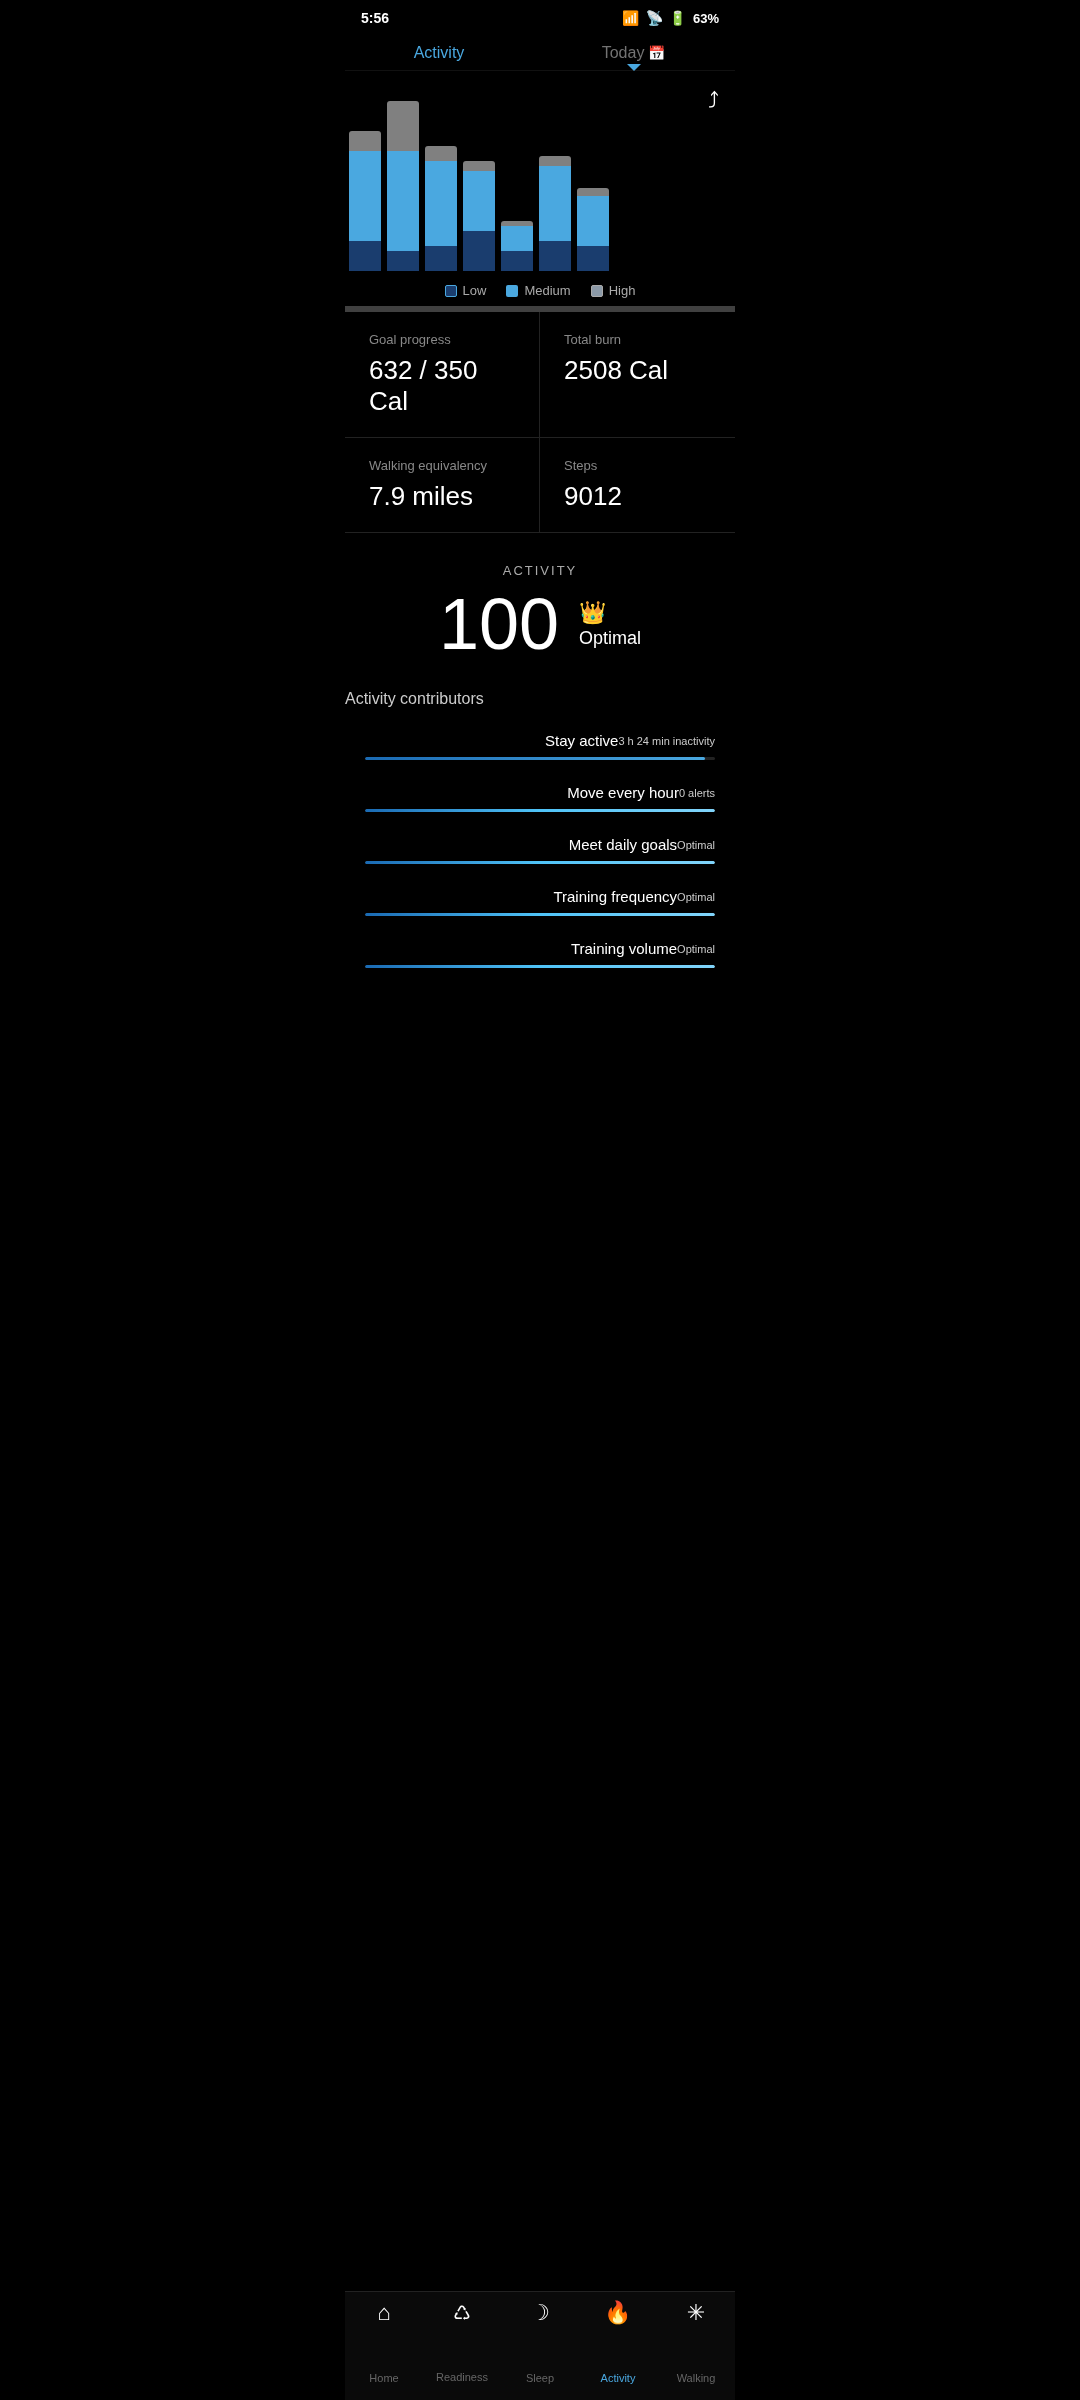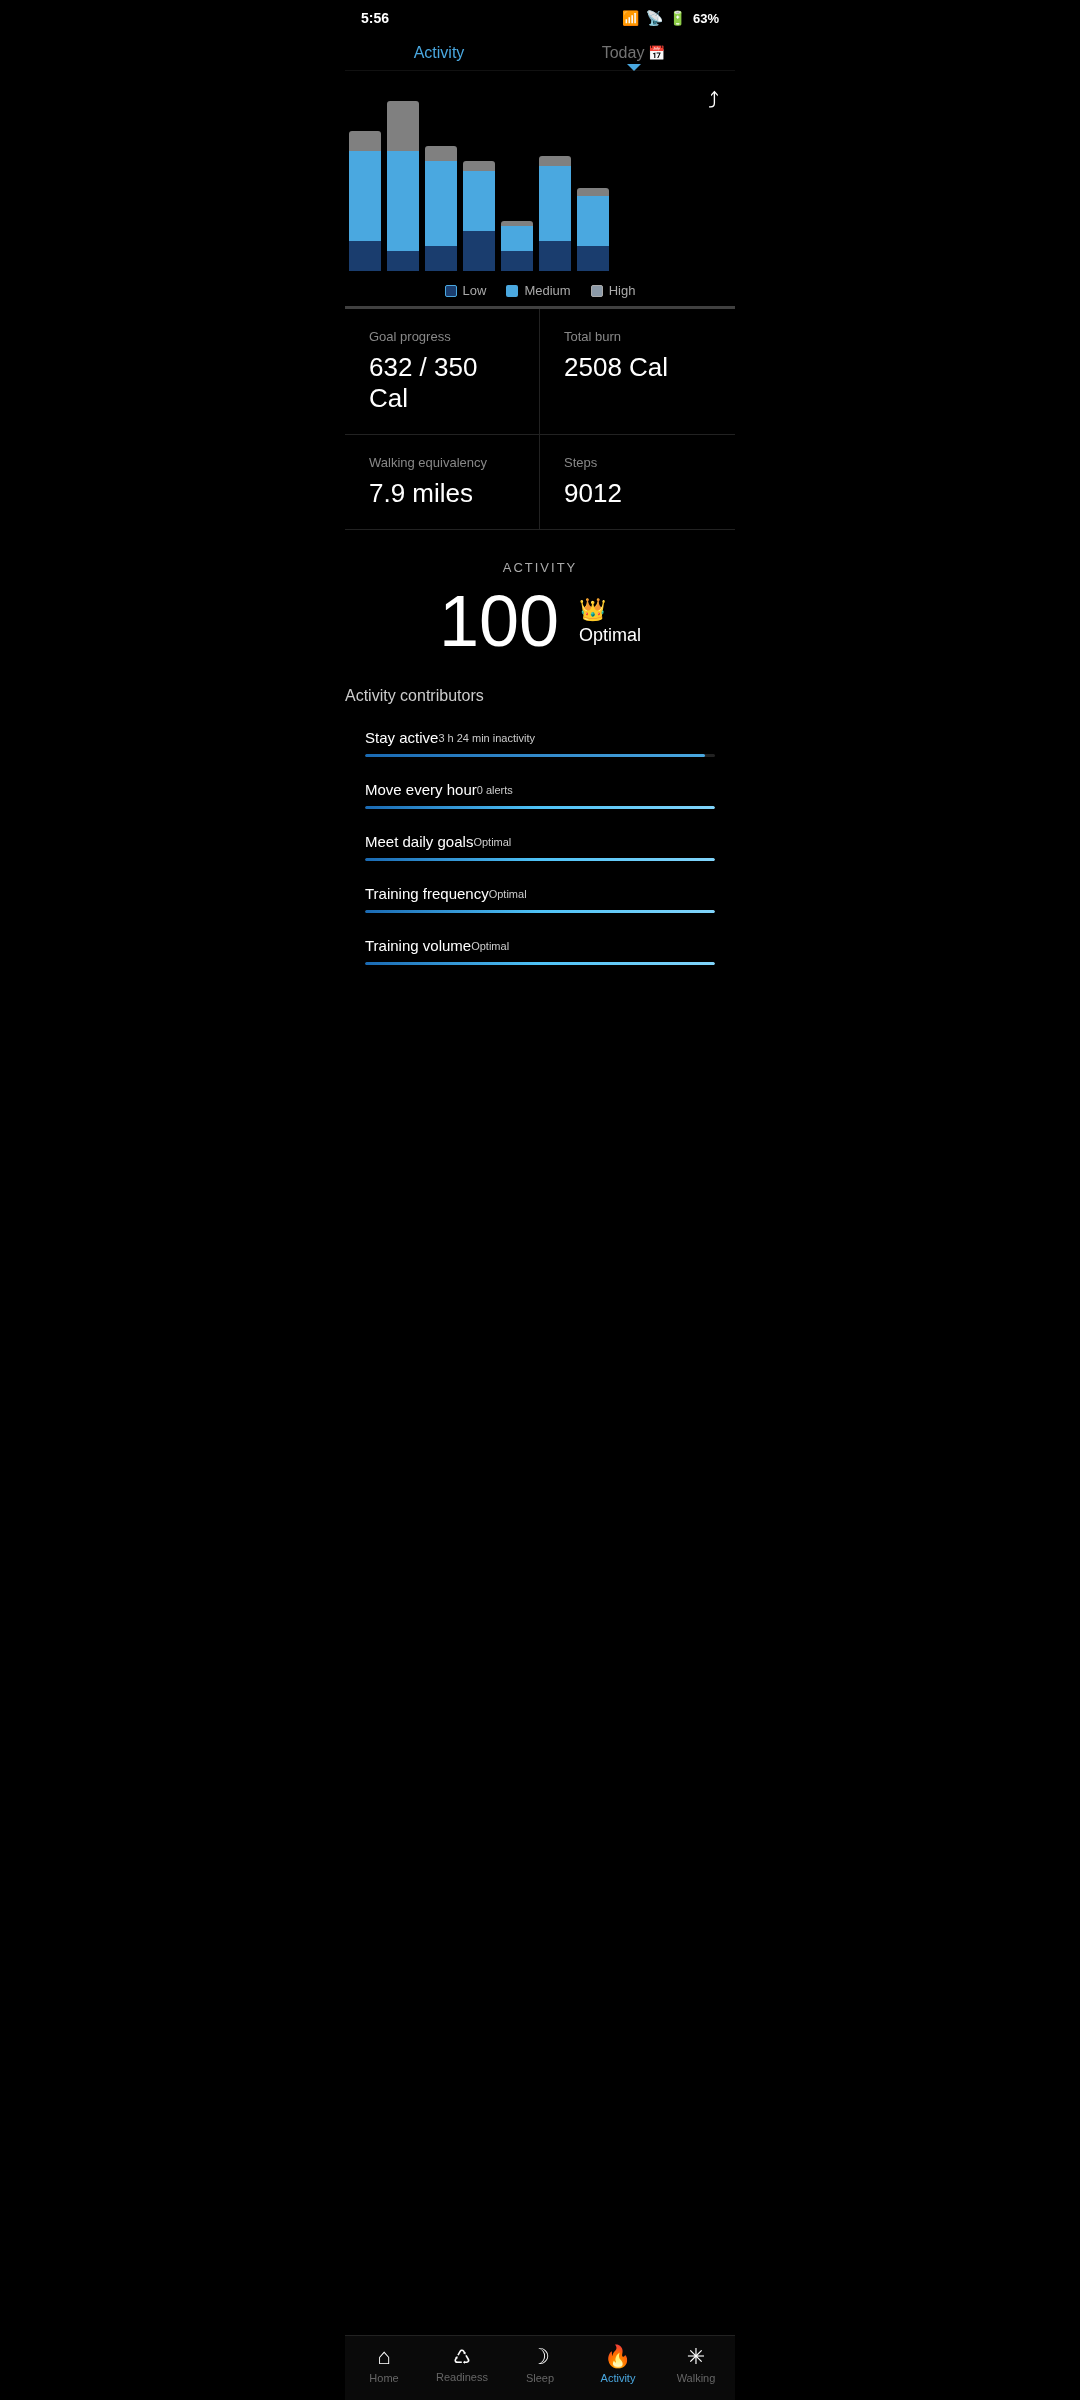--- a/index.html
+++ b/index.html
@@ -127,21 +127,21 @@
       border-radius: 2px;
     }
     .legend-dot.low { background: #1a3d6e; border: 1px solid #4aa8e0; }
     .legend-dot.medium { background: #4aa8e0; }
     .legend-dot.high { background: rgba(200,220,240,0.7); border: 1px solid #aaa; }
 
     
     .stats-grid {
       display: grid;
       grid-template-columns: 1fr 1fr;
-      border-top: 3px solid #404040;
+      border-top: 6px solid #404040;
     }
     .stat-cell {
       padding: 20px 20px 20px 24px;
       border-bottom: 1px solid #222;
     }
     .stat-cell:nth-child(odd) {
       border-right: 1px solid #222;
     }
     .stat-label {
       font-size: 13px;
@@ -194,21 +194,21 @@
     .contributors-title {
       font-size: 16px;
       color: #ccc;
       padding: 20px 0 10px;
     }
     .contributor-item {
       padding: 14px 20px 10px;
     }
     .contributor-header {
       display: flex;
-      justify-content: flex-start;
+      justify-content: flex-end;
       align-items: center;
       margin-bottom: 8px;
     }
     .contributor-name {
       font-size: 15px;
       font-weight: 500;
     }
     .contributor-value {
       font-size: 11px;
       color: #ccc;
@@ -252,20 +252,21 @@
       cursor: pointer;
       min-width: 60px;
     }
     .bottom-nav-icon {
       font-size: 22px;
       line-height: 1;
     }
     .bottom-nav-label {
       font-size: 11px;
       color: #666;
+      margin-top: 44px;
     }
     .bottom-nav-item.active .bottom-nav-label {
       color: #4aa8e0;
     }
     .bottom-nav-item.active .bottom-nav-icon {
       color: #4aa8e0;
     }
 
     .main-content {
       padding-bottom: 80px;

